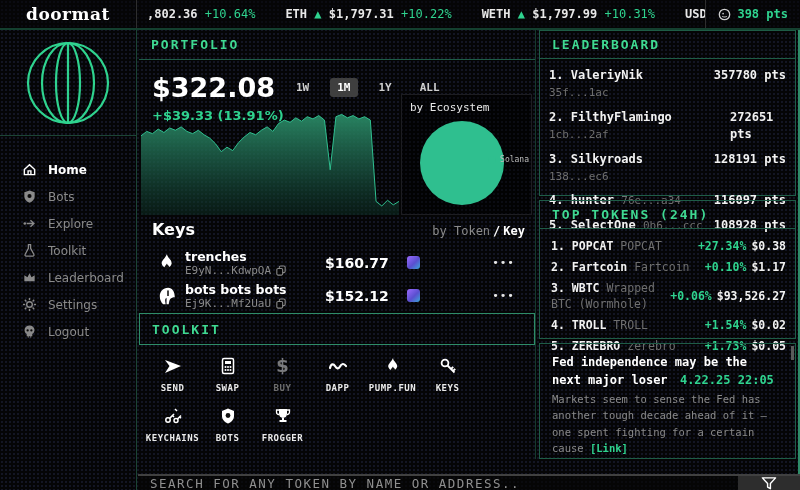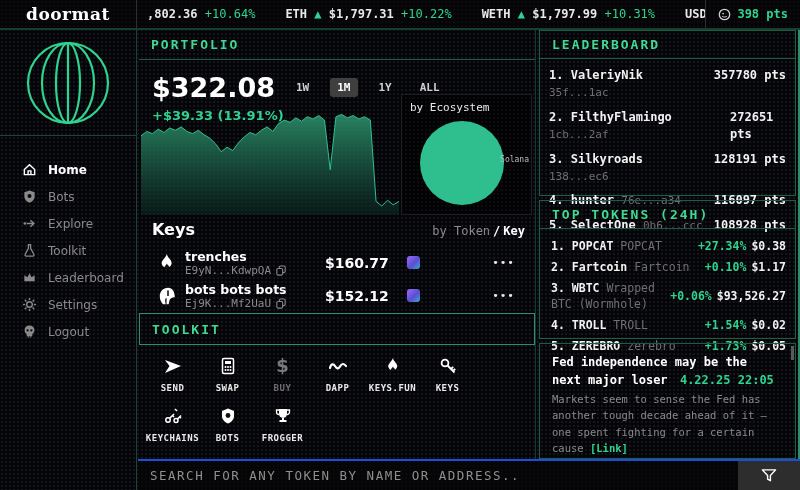--- a/index.html
+++ b/index.html
@@ -108,22 +108,22 @@
   .news-body { position:relative; padding:9px 12px 0 12px; font-size:10.5px; }
   .news-headline { color:#fff; font-weight:bold; font-size:12px; line-height:1.5; display:inline; }
   .news-time { color:#2fd38f; font-weight:bold; font-size:12px; display:inline; margin-left:6px; }
   .news-text { color:#8a8a8a; line-height:1.55; margin-top:2px; }
   .news-link { color:#2fd38f; font-weight:bold; cursor:pointer; }
   .news-scrollbar { position:absolute; right:1px; top:2px; width:3px; height:14px; background:#5a5a5a; }
 
   .right-edge { position:absolute; right:0; top:30px; bottom:0; width:2px; background:#2e8c68; }
 
   
-  .searchbar { position:absolute; left:138px; right:0; bottom:0; height:31px; display:flex; align-items:center;
-               border-top:2px solid #1d4ed8; background:rgba(5,5,6,0.7); }
+  .searchbar { position:absolute; left:138px; right:0; bottom:0; height:16px; display:flex; align-items:center;
+               border-top:2px solid #404040; background:rgba(5,5,6,0.7); }
   .search-input { flex:1; background:transparent; border:none; outline:none; color:#8f8f8f;
                   font-family:"DejaVu Sans Mono", monospace; font-size:12.5px; letter-spacing:1.5px; padding-left:12px; }
   .search-input::placeholder { color:#8f8f8f; }
   .filter-btn { width:62px; height:100%; background:#2d2d2d; display:flex; align-items:center; justify-content:center; cursor:pointer; }
 </style>
 </head>
 <body>
 
 <div class="dots"></div>
 <div class="app">
@@ -363,21 +363,21 @@
         <svg width="20" height="18" viewBox="0 0 20 18">
           <path d="M2 11 C3 6.5 5.5 6.5 7 9 C8.5 11.5 10.5 12.5 12 9.5 C13.5 6.5 16 6 18 9" fill="none" stroke="#fff" stroke-width="2.2" stroke-linecap="round"></path>
         </svg>
         <span class="t-label">DAPP</span>
       </div>
       <div class="tool">
         <svg width="18" height="18" viewBox="0 0 18 18">
           <path d="M9 1 C9 4.2 13.2 5.6 13.2 9.4 A4.6 4.6 0 0 1 4.2 9.4 C4.2 6.8 7.2 5 9 1 Z" fill="#fff"></path>
           <path d="M9 9.5 C9 11 11 11.2 11 12.8 A2.1 2.1 0 0 1 6.9 12.8 C6.9 11.6 8.2 11 9 9.5 Z" fill="#111"></path>
         </svg>
-        <span class="t-label">KEYS.FUN</span>
+        <span class="t-label">PUMP.FUN</span>
       </div>
       <div class="tool">
         <svg width="18" height="18" viewBox="0 0 18 18">
           <circle cx="6" cy="6" r="3.4" fill="none" stroke="#fff" stroke-width="1.8"></circle>
           <path d="M8.5 8.5 L15.5 15.5 M12 12 L14.2 9.8 M14 14 L16.2 11.8" fill="none" stroke="#fff" stroke-width="1.8"></path>
         </svg>
         <span class="t-label">KEYS</span>
       </div>
       <div class="tool">
         <svg width="20" height="18" viewBox="0 0 20 18">

